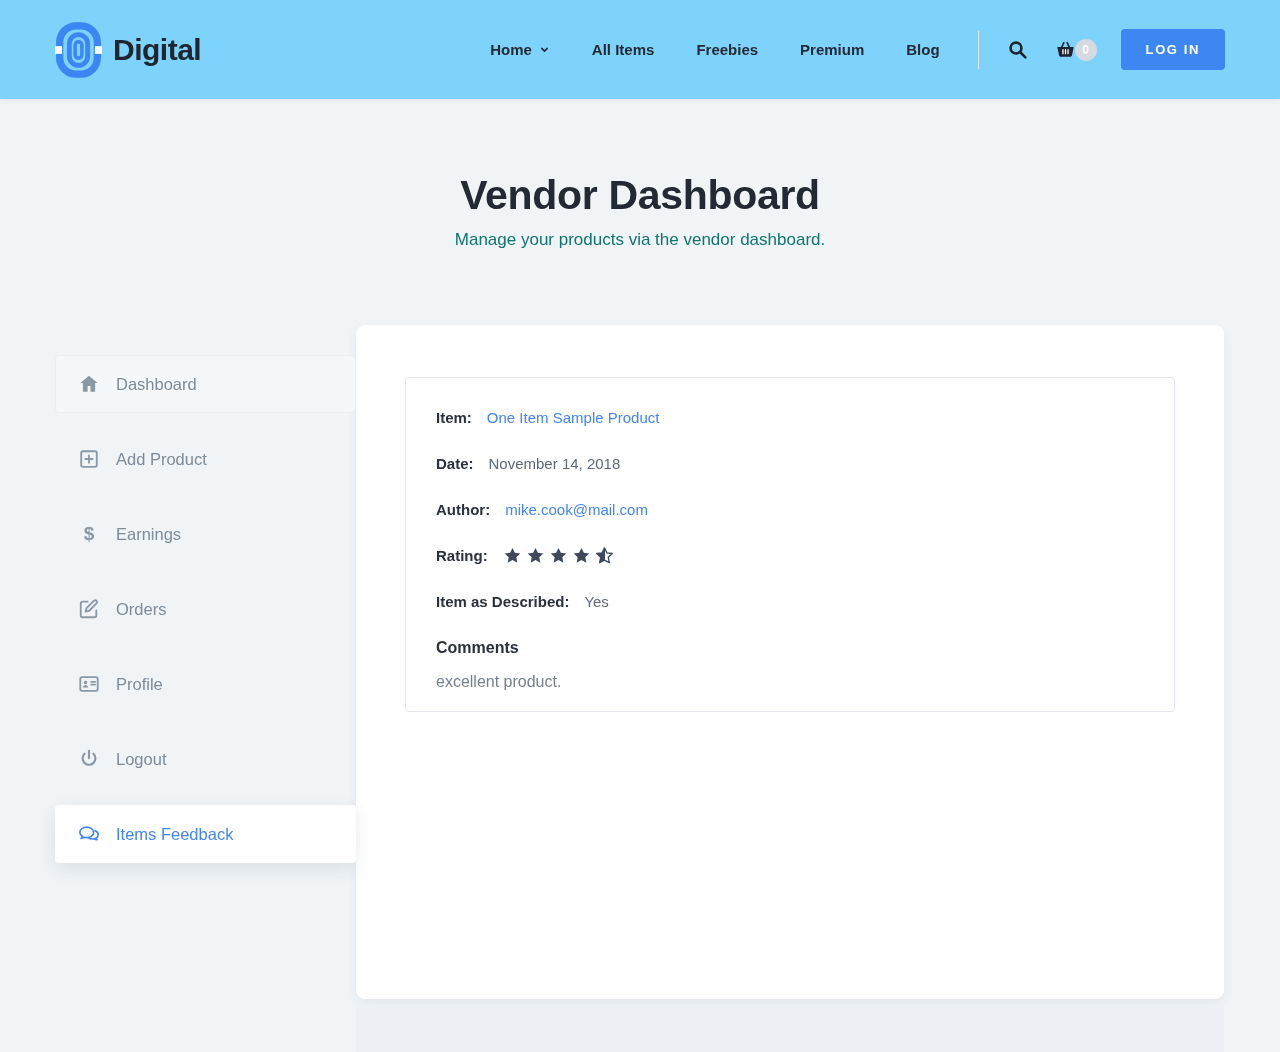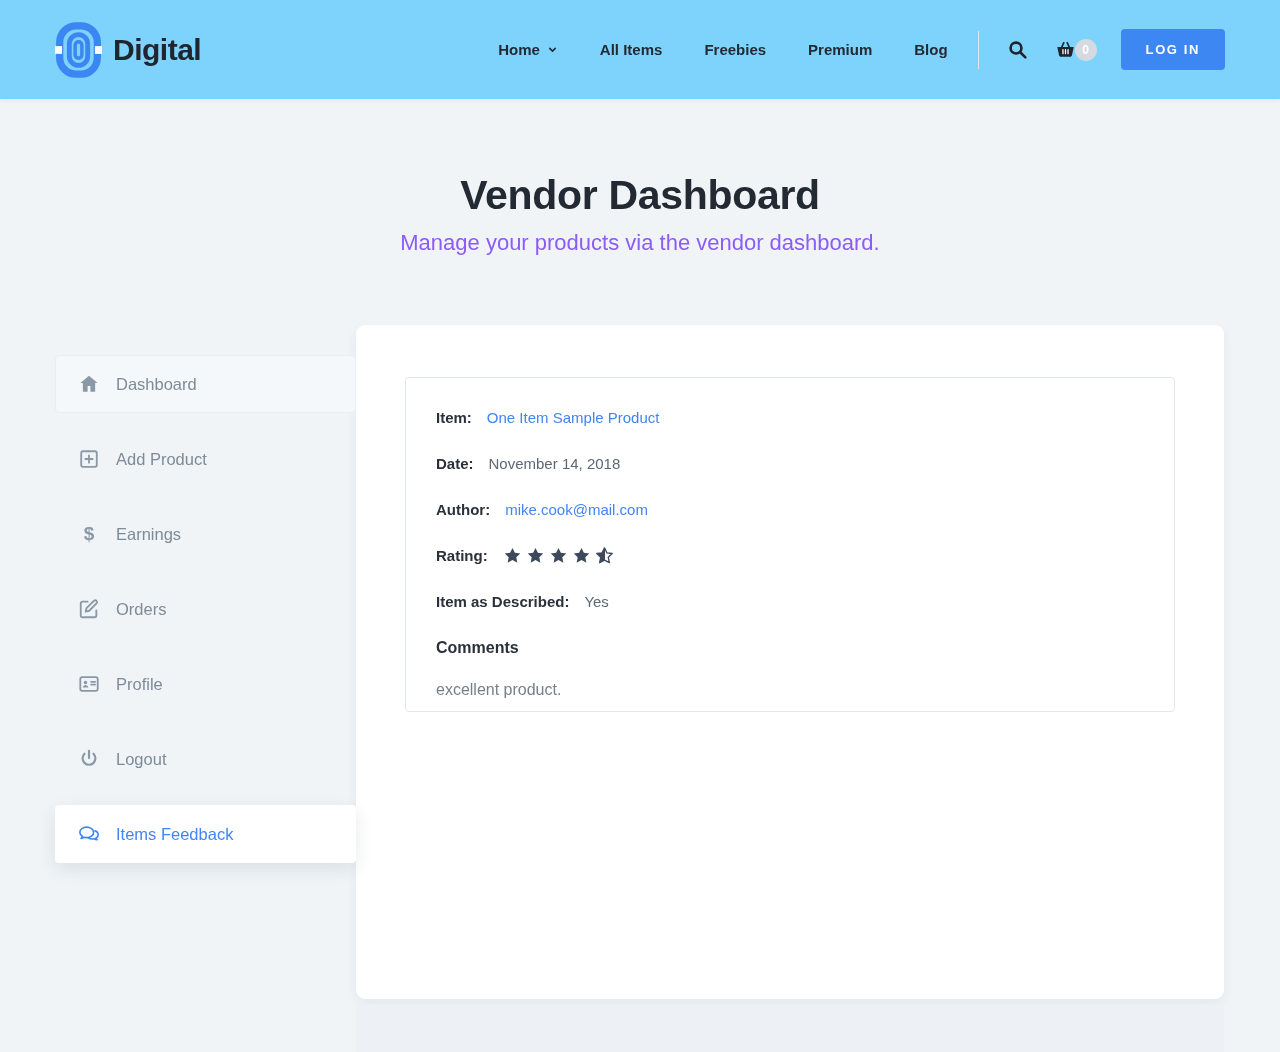--- a/index.html
+++ b/index.html
@@ -16,21 +16,21 @@
     position:absolute; top:0; left:0; width:1280px; height:99px;
     background:#7dd3fc; z-index:10;
     display:flex; align-items:center; padding:0 55px;
     box-shadow:0 1px 5px rgba(30,45,70,.07);
   }
   .brand { display:flex; align-items:center; gap:11px; }
   .brand-logo svg { display:block; }
   .brand-name { font-size:30px; font-weight:800; color:#20262f; letter-spacing:-0.5px; }
 
   .nav-right { margin-left:auto; display:flex; align-items:center; }
-  .nav-links { display:flex; align-items:center; list-style:none; margin:0; padding:0;text-align:center; }
+  .nav-links { display:flex; align-items:center; list-style:none; margin:8px; padding:0;text-align:center; }
   .nav-links li { margin-left:42px; }
   .nav-link {
     display:flex; align-items:center; gap:7px;
     font-size:15px; font-weight:600; color:#242a33; text-decoration:none; cursor:pointer;
   }
   .caret svg { width:11px; height:11px; display:block; color:#242a33; }
 
   .nav-divider { width:1px; height:38px; background:#e3e7ec; margin:0 28px 0 30px; }
 
   .icon-btn { background:none; border:none; padding:0; cursor:pointer; display:flex; align-items:center; }
@@ -45,21 +45,21 @@
   .login-btn {
     background:#3d87f3; color:#ffffff; border:none; border-radius:4px;
     font-family:"Liberation Sans", sans-serif;
     font-size:13px; font-weight:700; letter-spacing:1.6px;
     padding:13px 25px; cursor:pointer;
   }
 
   
   .hero { position:absolute; top:99px; left:0; width:1280px; text-align:center; padding-top:73px; }
   .hero h1 { margin:0; font-size:41px; font-weight:700; color:#242a33; letter-spacing:-0.3px; }
-  .hero p { margin:11px 0 0; font-size:22px; color:#8b5cf6; }
+  .hero p { margin:11px 0 0; font-size:17px; color:#0f766e; }
 
   
   .sidebar { position:absolute; left:55px; top:355px; width:301px; z-index:2; }
   .side-item {
     height:58px; margin-bottom:17px; border-radius:4px;
     display:flex; align-items:center; padding-left:21px;
     font-size:16.5px; color:#7e8b99; cursor:pointer;
     border:1px solid transparent;
   }
   .side-item .s-icon { width:24px; margin-right:15px; display:flex; justify-content:center; color:#8b99a7; }
@@ -83,21 +83,21 @@
     border:1px solid #e2e8ee; border-radius:4px; background:#ffffff;
     padding:28px 30px;
   }
   .f-row { display:flex; align-items:center; height:22px; margin-bottom:24px; font-size:15px; }
   .f-label { font-weight:700; color:#2a313b; margin-right:15px; white-space:nowrap; }
   .f-value { color:#5d6874; }
   .f-link  { color:#4285f4; text-decoration:none; cursor:pointer; }
   .stars { display:flex; align-items:center; gap:4px; }
   .stars svg { width:19px; height:19px; display:block; }
   .comments-h { font-size:16px; font-weight:700; color:#2a313b; margin-top:27px; }
-  .comments-body { font-size:16px; color:#75808c; margin-top:24px; }
+  .comments-body { font-size:16px; color:#75808c; margin-top:16px; }
 
   
   .next-section {
     position:absolute; left:356px; top:1005px; width:868px; height:47px;
     background:#edf1f5; border-radius:3px 3px 0 0;
   }
 </style>
 </head>
 <body>
 

